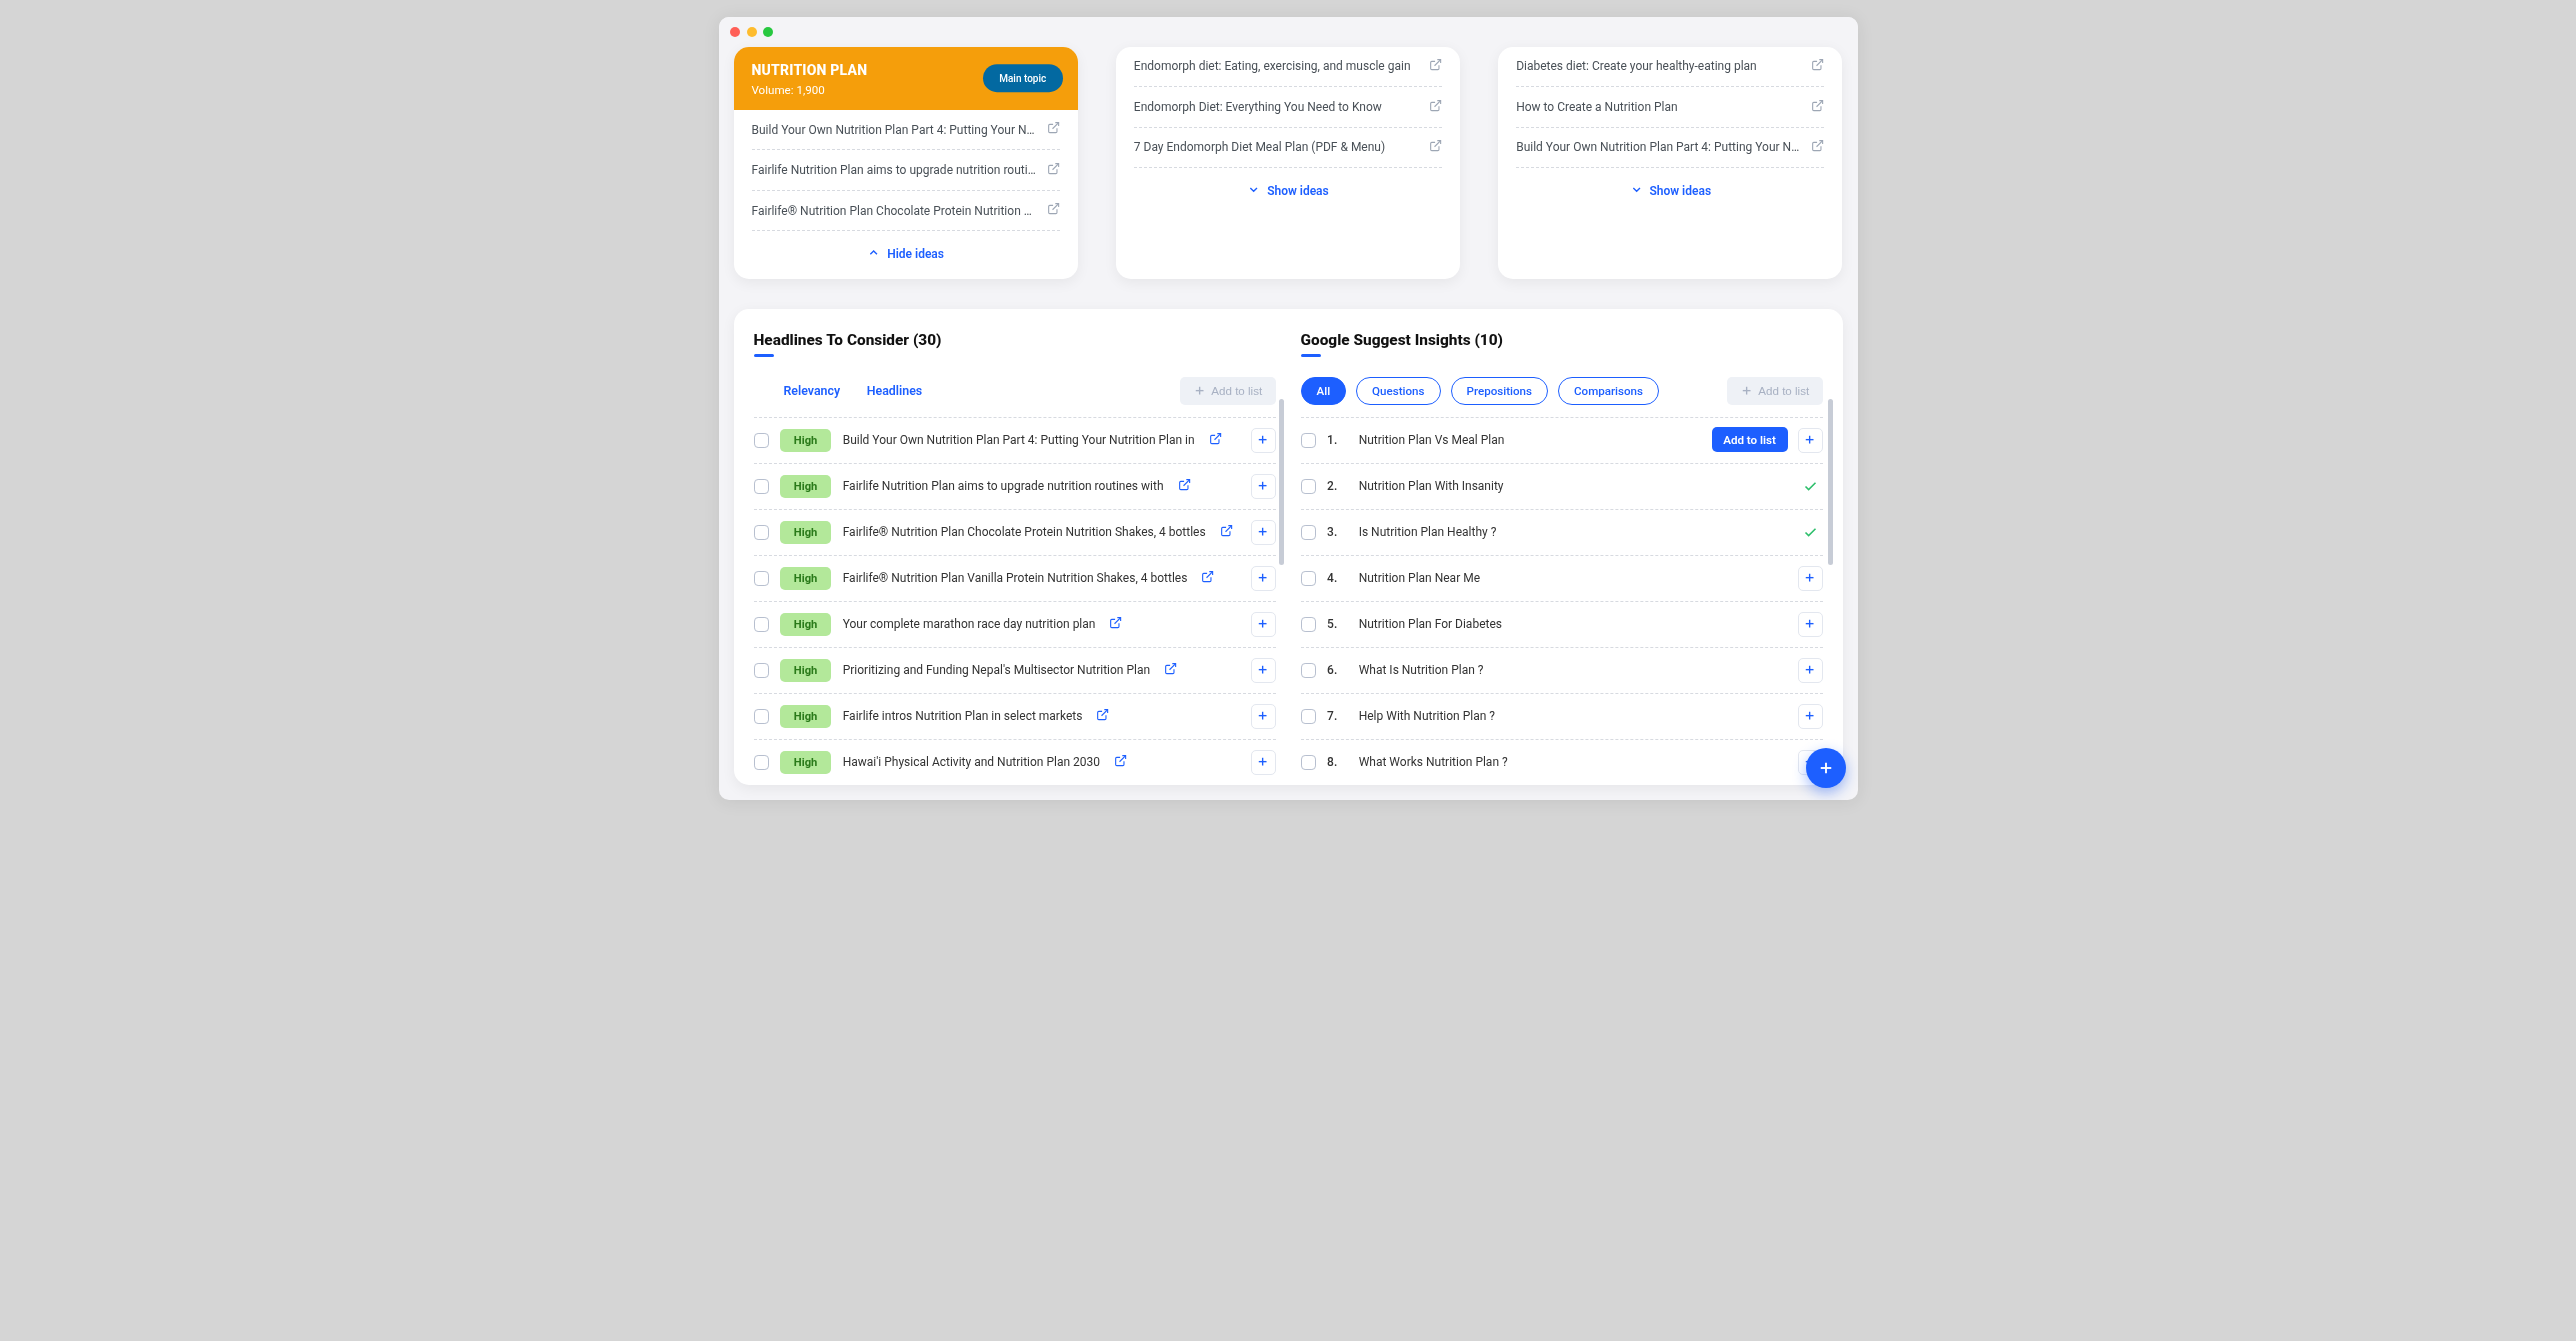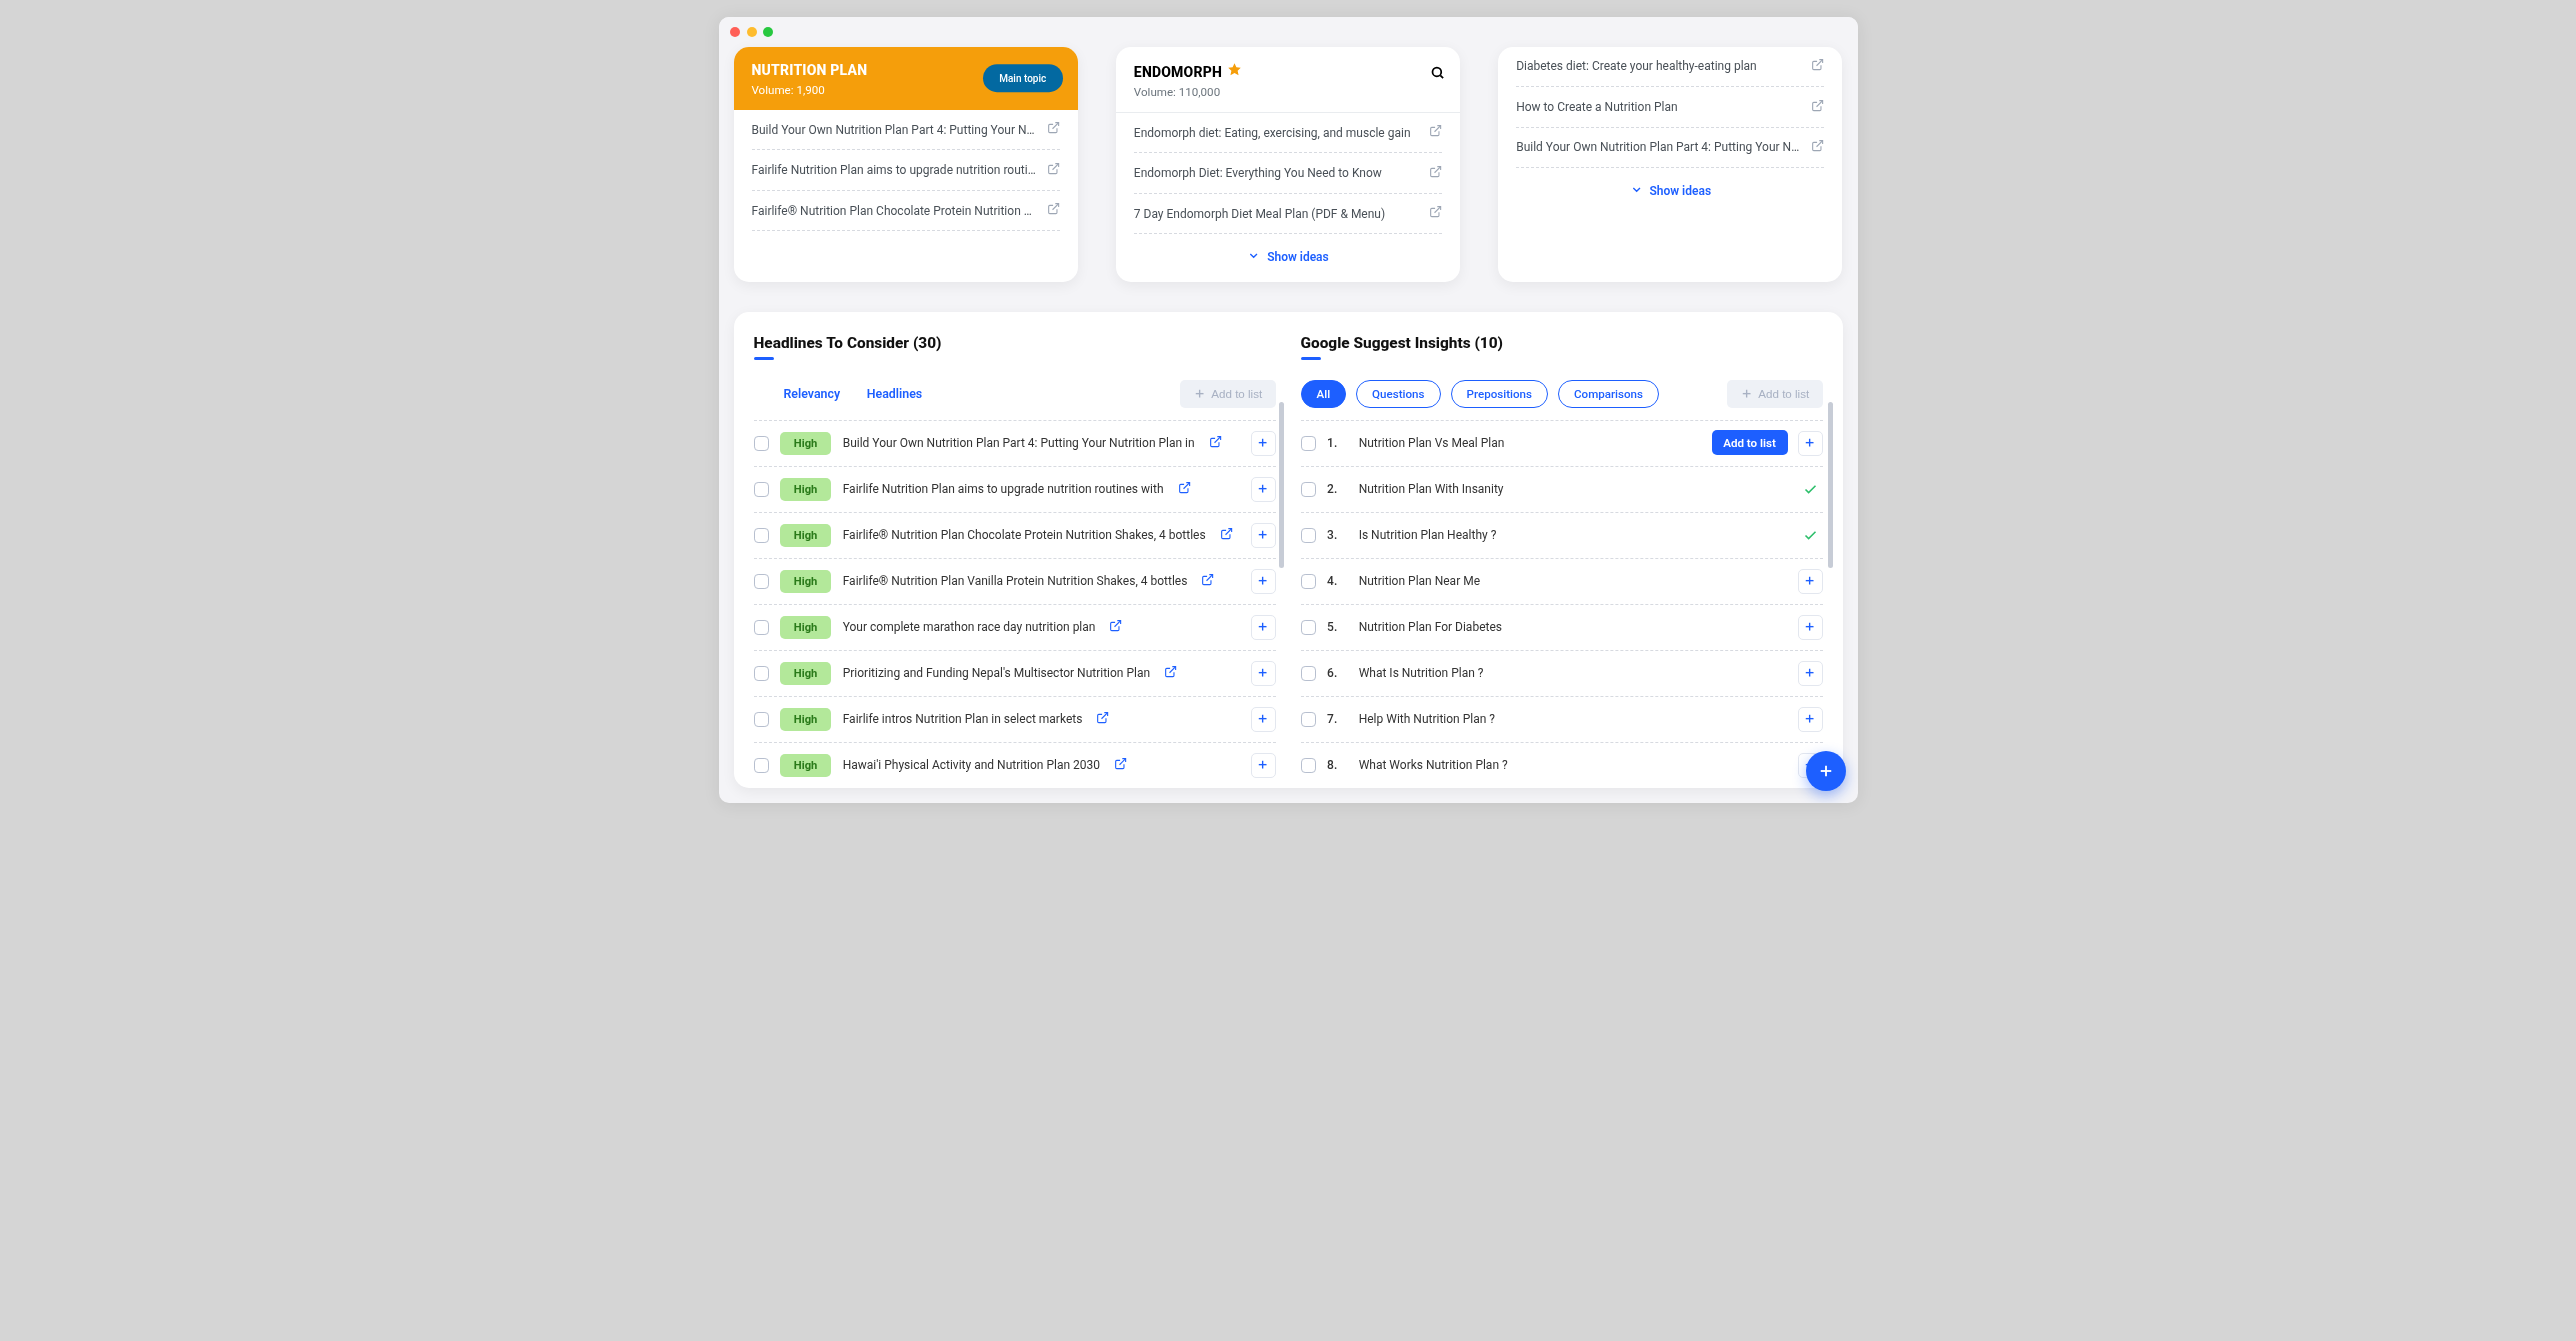--- a/index.html
+++ b/index.html
@@ -342,32 +342,30 @@
     </div>
             <div class="idea-row">
       <span class="idea-text">Fairlife® Nutrition Plan Chocolate Protein Nutrition Shake...</span>
       <span class="ext-link-icon"><svg class="icon" viewBox="0 0 24 24" fill="none" stroke="currentColor" stroke-width="2">
                   <path d="M18 13v6a2 2 0 0 1-2 2H5a2 2 0 0 1-2-2V8a2 2 0 0 1 2-2h6"></path>
                   <polyline points="15 3 21 3 21 9"></polyline>
                   <line x1="10" y1="14" x2="21" y2="3"></line>
                 </svg></span>
     </div>
           </div>
+          <div class="card-footer">
+    <span class="toggle-ideas">
+      <span class="chev"><svg class="icon" viewBox="0 0 24 24" fill="none" stroke="currentColor" stroke-width="2.5">
+                  <polyline points="18 15 12 9 6 15"></polyline>
+                </svg></span>
+      <span>Hide ideas</span>
+    </span>
+  </div>
         </div>
         <div class="card">
-          <div class="card-header ">
-    <div class="card-title">ENDOMORPH<span class="star-icon"><svg class="icon-lg" viewBox="0 0 24 24" fill="currentColor">
-                  <polygon points="12 2 15 8.5 22 9.3 17 14 18.5 21 12 17.5 5.5 21 7 14 2 9.3 9 8.5 12 2"></polygon>
-                </svg></span></div>
-    <div class="card-volume">Volume: 110,000</div>
-    <div class="card-search-icon"><svg class="icon-lg" viewBox="0 0 24 24" fill="none" stroke="currentColor" stroke-width="2.8">
-                <circle cx="11" cy="11" r="7"></circle>
-                <line x1="21" y1="21" x2="16.5" y2="16.5"></line>
-              </svg></div>
-  </div>
           <div class="idea-list">
             <div class="idea-row">
       <span class="idea-text">Endomorph diet: Eating, exercising, and muscle gain</span>
       <span class="ext-link-icon"><svg class="icon" viewBox="0 0 24 24" fill="none" stroke="currentColor" stroke-width="2">
                   <path d="M18 13v6a2 2 0 0 1-2 2H5a2 2 0 0 1-2-2V8a2 2 0 0 1 2-2h6"></path>
                   <polyline points="15 3 21 3 21 9"></polyline>
                   <line x1="10" y1="14" x2="21" y2="3"></line>
                 </svg></span>
     </div>
             <div class="idea-row">

